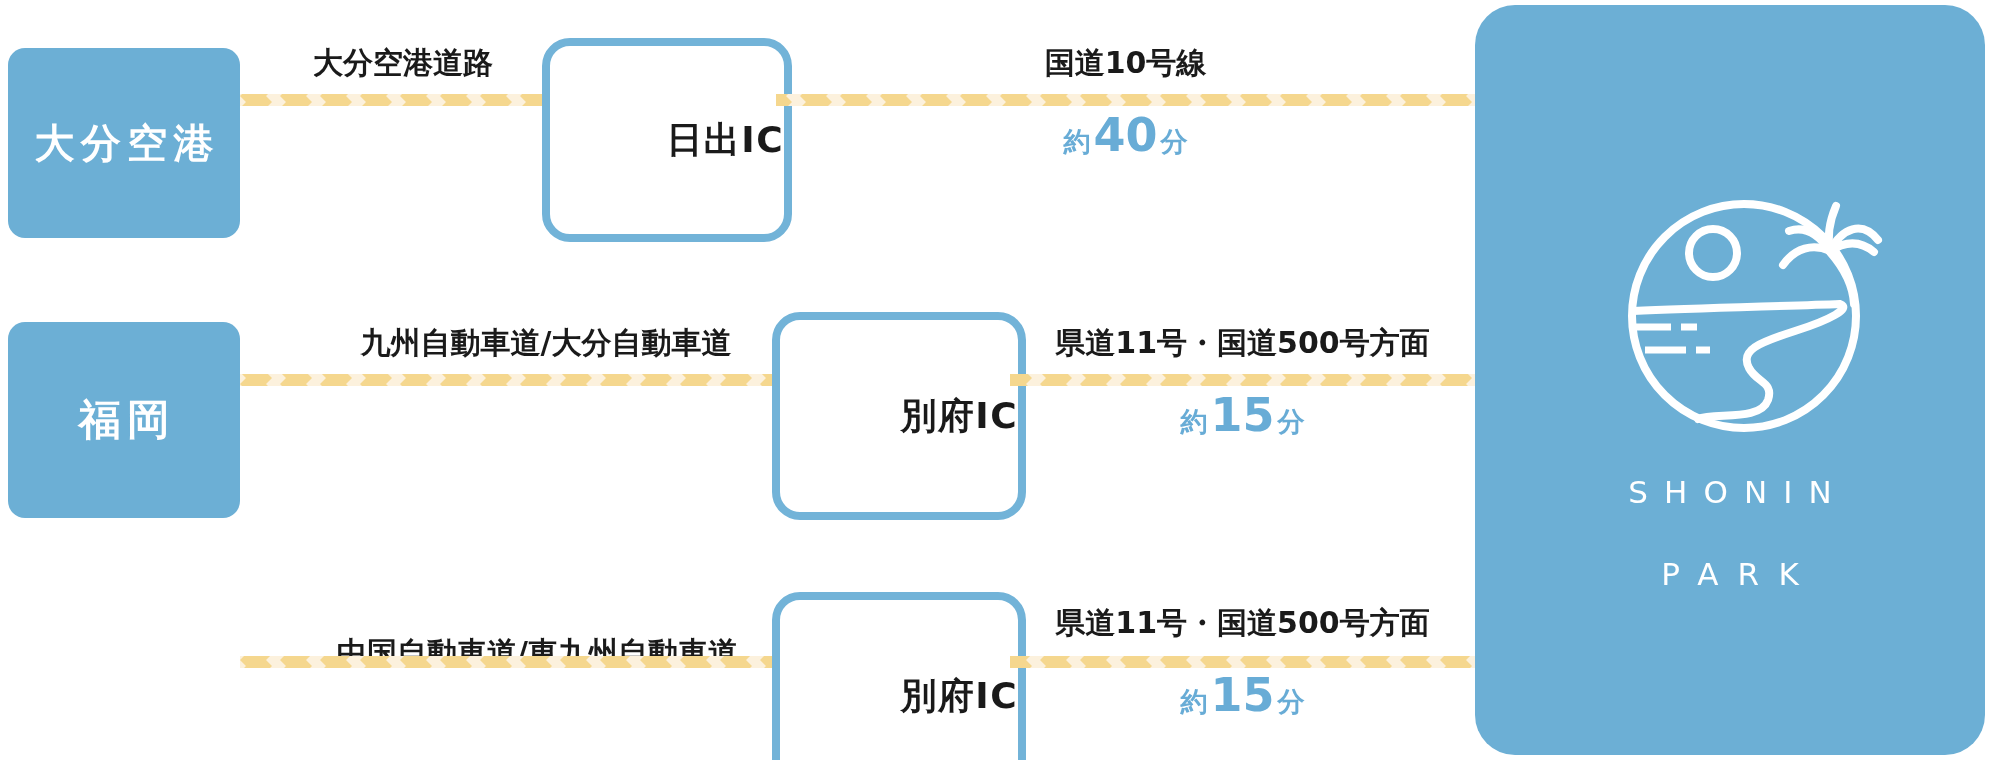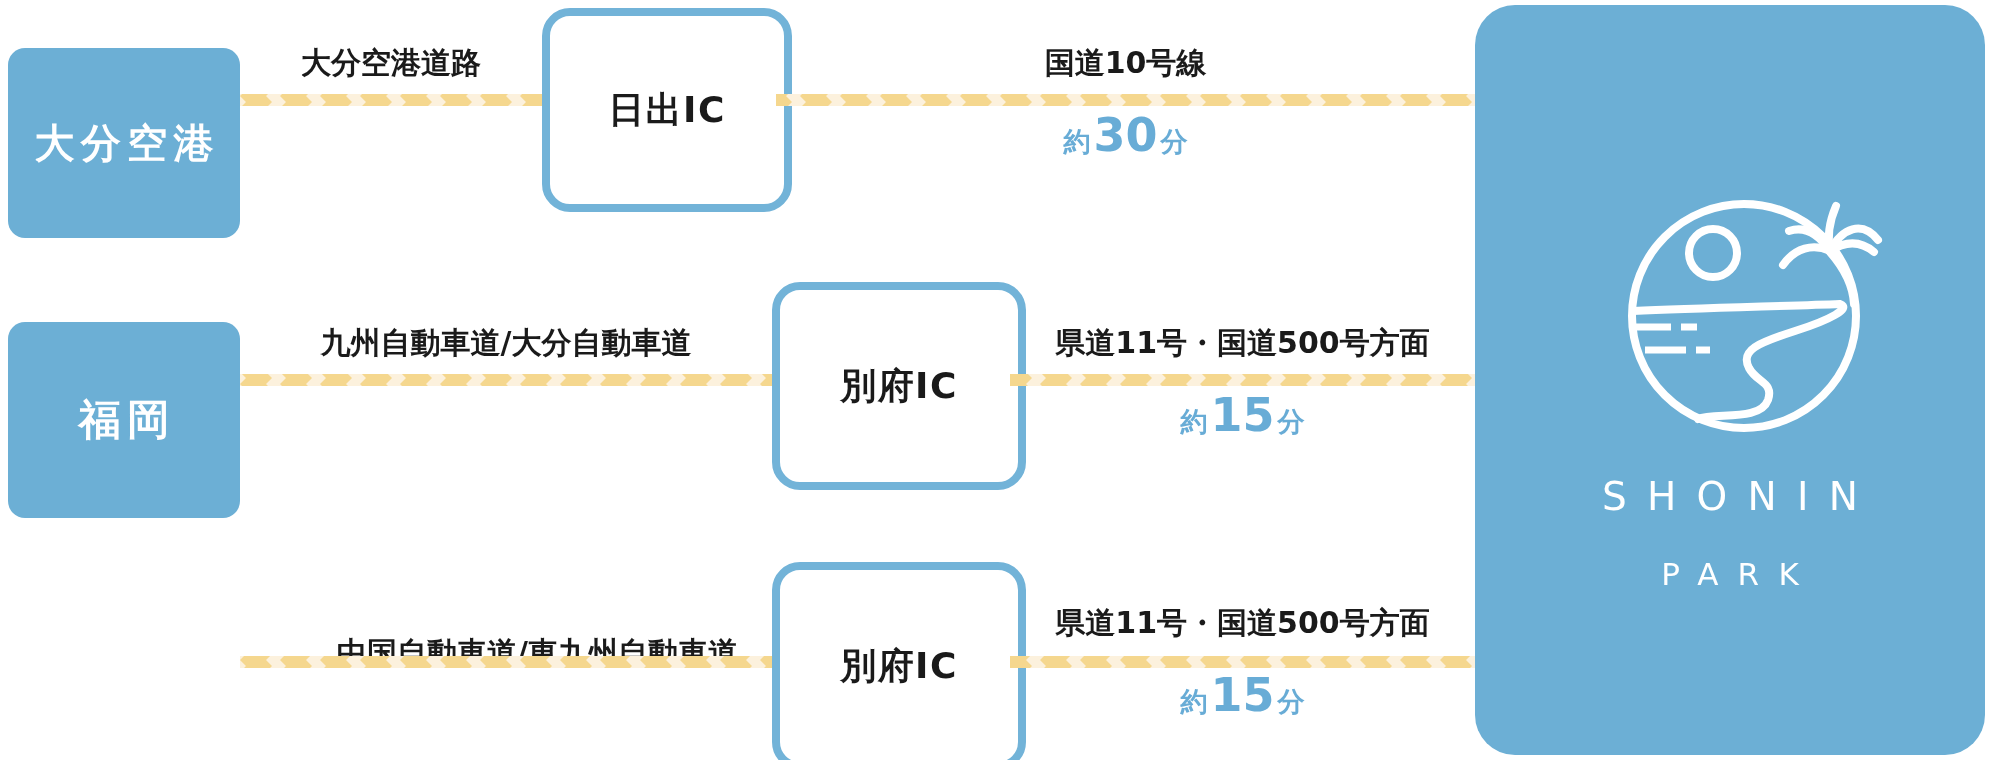--- a/index.html
+++ b/index.html
@@ -13,45 +13,45 @@
     border-radius:17px;display:flex;align-items:center;justify-content:center;
     color:#ffffff;font-weight:bold;z-index:2;
     letter-spacing:0.16em;text-indent:0.16em;margin-top:40px;
   }
   .origin.b1{top:8px;height:190px;font-size:40px;}
   .origin.b2{top:282px;height:196px;font-size:42px;justify-content:center;}
   .origin.b3{top:560px;height:196px;font-size:42px;}
   
   .ic{
     position:absolute;background:#ffffff;border:8px solid var(--blue_border);
-    border-radius:28px;display:flex;align-items:center;justify-content:center;
-    color:var(--text_dark);font-weight:bold;font-size:36px;letter-spacing:0.04em;z-index:2;
+    border-radius:28px;display:flex;align-items:center;justify-content:flex-end;
+    color:var(--text_dark);font-weight:bold;font-size:36px;letter-spacing:0.04em;z-index:2;margin-top:30px;
   }
   .ic.i1{left:542px;top:8px;width:234px;height:188px;}
   .ic.i2{left:772px;top:282px;width:238px;height:192px;}
   .ic.i3{left:772px;top:562px;width:238px;height:192px;}
   
   .dest{
     position:absolute;left:1475px;top:5px;width:510px;height:750px;
     background:var(--blue);border-radius:40px;z-index:1;
   }
   .dest-name{
     position:absolute;left:1475px;width:510px;text-align:center;color:#ffffff;
     font-weight:500;z-index:3;white-space:nowrap;
   }
-  .dest-name.l1{top:474px;font-size:39px;letter-spacing:0.52em;text-indent:0.52em;}
+  .dest-name.l1{top:474px;font-size:31px;letter-spacing:0.52em;text-indent:0.52em;}
   .dest-name.l2{top:528px;font-size:31px;letter-spacing:0.62em;text-indent:0.62em;margin-top:28px;}
   
   .rlabel{
     position:absolute;color:var(--text_dark);font-weight:bold;font-size:30px;
     text-align:center;line-height:1.15;z-index:2;white-space:nowrap;
   }
-  .rl-1a{left:240px;width:302px;top:46px;}
+  .rl-1a{left:240px;width:302px;top:46px;padding-left:12px;}
   .rl-1b{left:776px;width:699px;top:46px;}
-  .rl-2a{left:240px;width:532px;top:326px;}
+  .rl-2a{left:240px;width:532px;top:326px;padding-left:40px;}
   .rl-2b{left:1010px;width:465px;top:326px;}
   .rl-3a{left:240px;width:595px;top:636px;}
   .rl-3b{left:1010px;width:465px;top:606px;}
   
   .time{
     position:absolute;display:flex;align-items:baseline;justify-content:center;
     color:var(--time_blue);font-weight:bold;z-index:2;
   }
   .time.t1{left:776px;width:699px;top:112px;}
   .time.t2{left:1010px;width:465px;top:392px;}
@@ -91,21 +91,21 @@
 
   <div class="rlabel rl-1a">大分空港道路</div>
   <div class="rlabel rl-1b">国道10号線</div>
   <div class="rlabel rl-2a">九州自動車道/大分自動車道</div>
   <div class="rlabel rl-2b">県道11号・国道500号方面</div>
   <div class="rlabel rl-3a">中国自動車道/東九州自動車道</div>
   <div class="rlabel rl-3b">県道11号・国道500号方面</div>
 
   <div class="time t1">
     <span class="t-pre">約</span>
-      <span class="t-num">30</span>
+      <span class="t-num">40</span>
       <span class="t-suf">分</span>
   </div>
   <div class="time t2">
     <span class="t-pre">約</span>
       <span class="t-num">15</span>
       <span class="t-suf">分</span>
   </div>
   <div class="time t3">
     <span class="t-pre">約</span>
       <span class="t-num">15</span>

